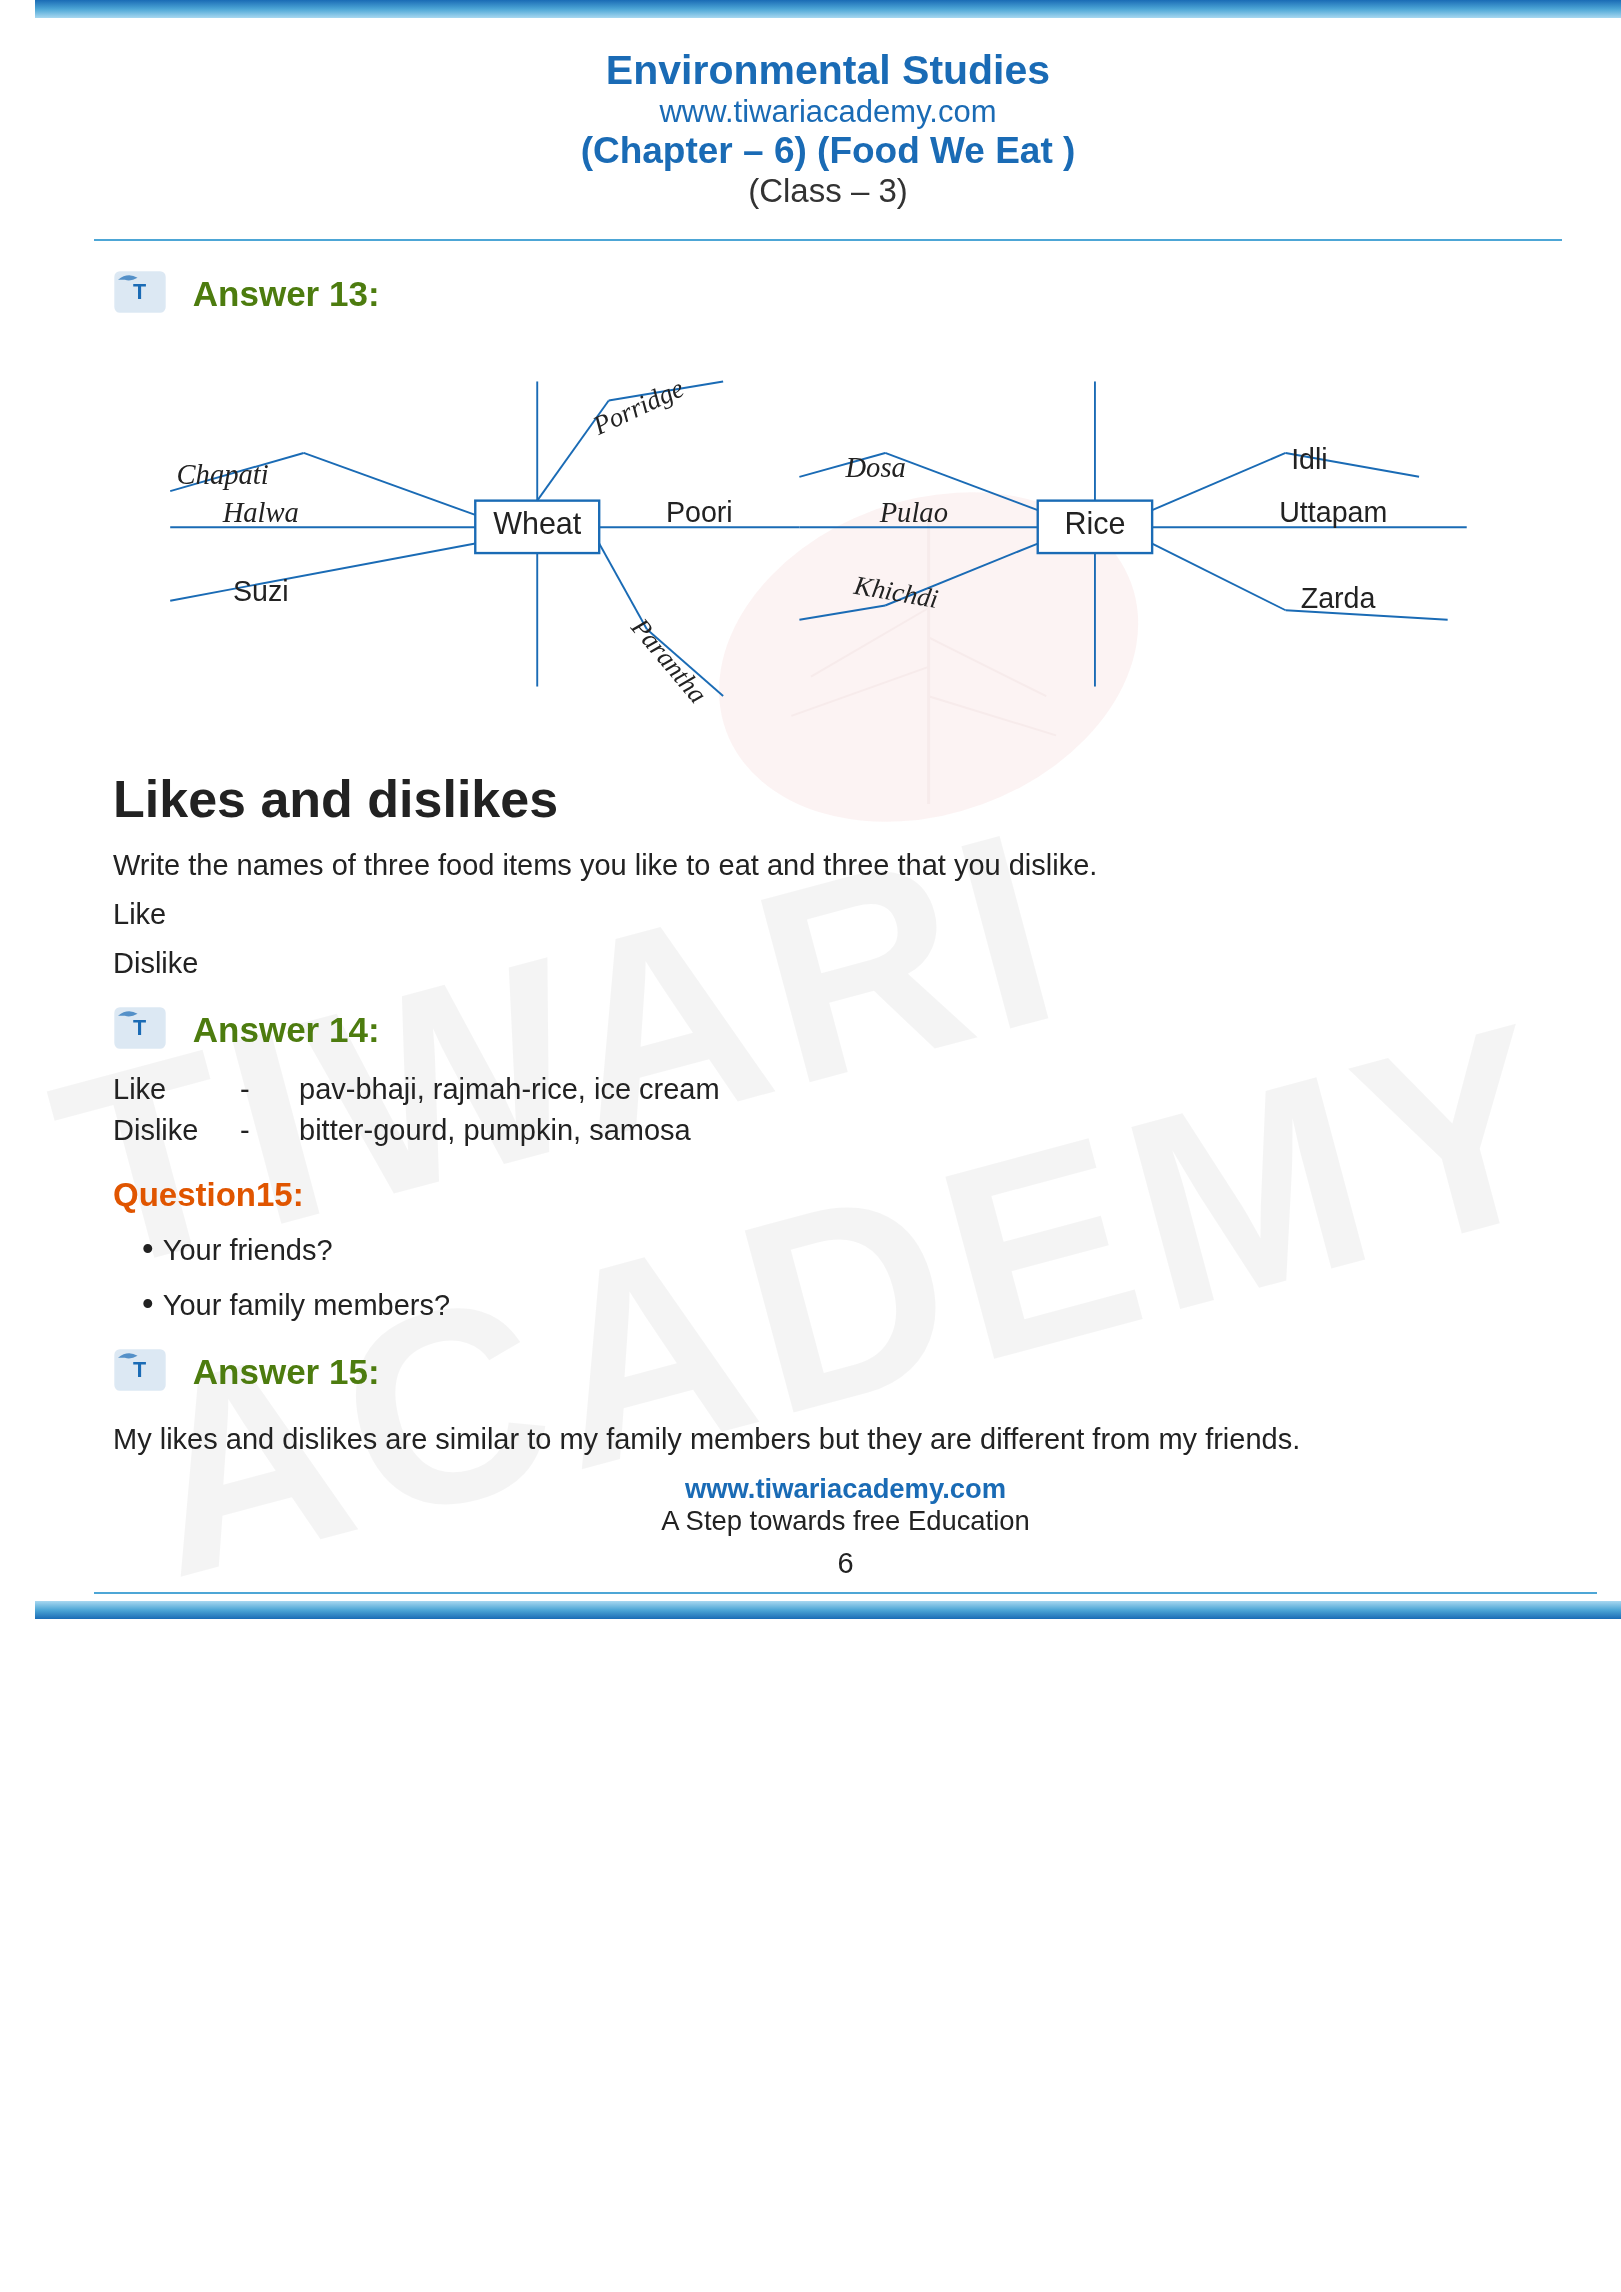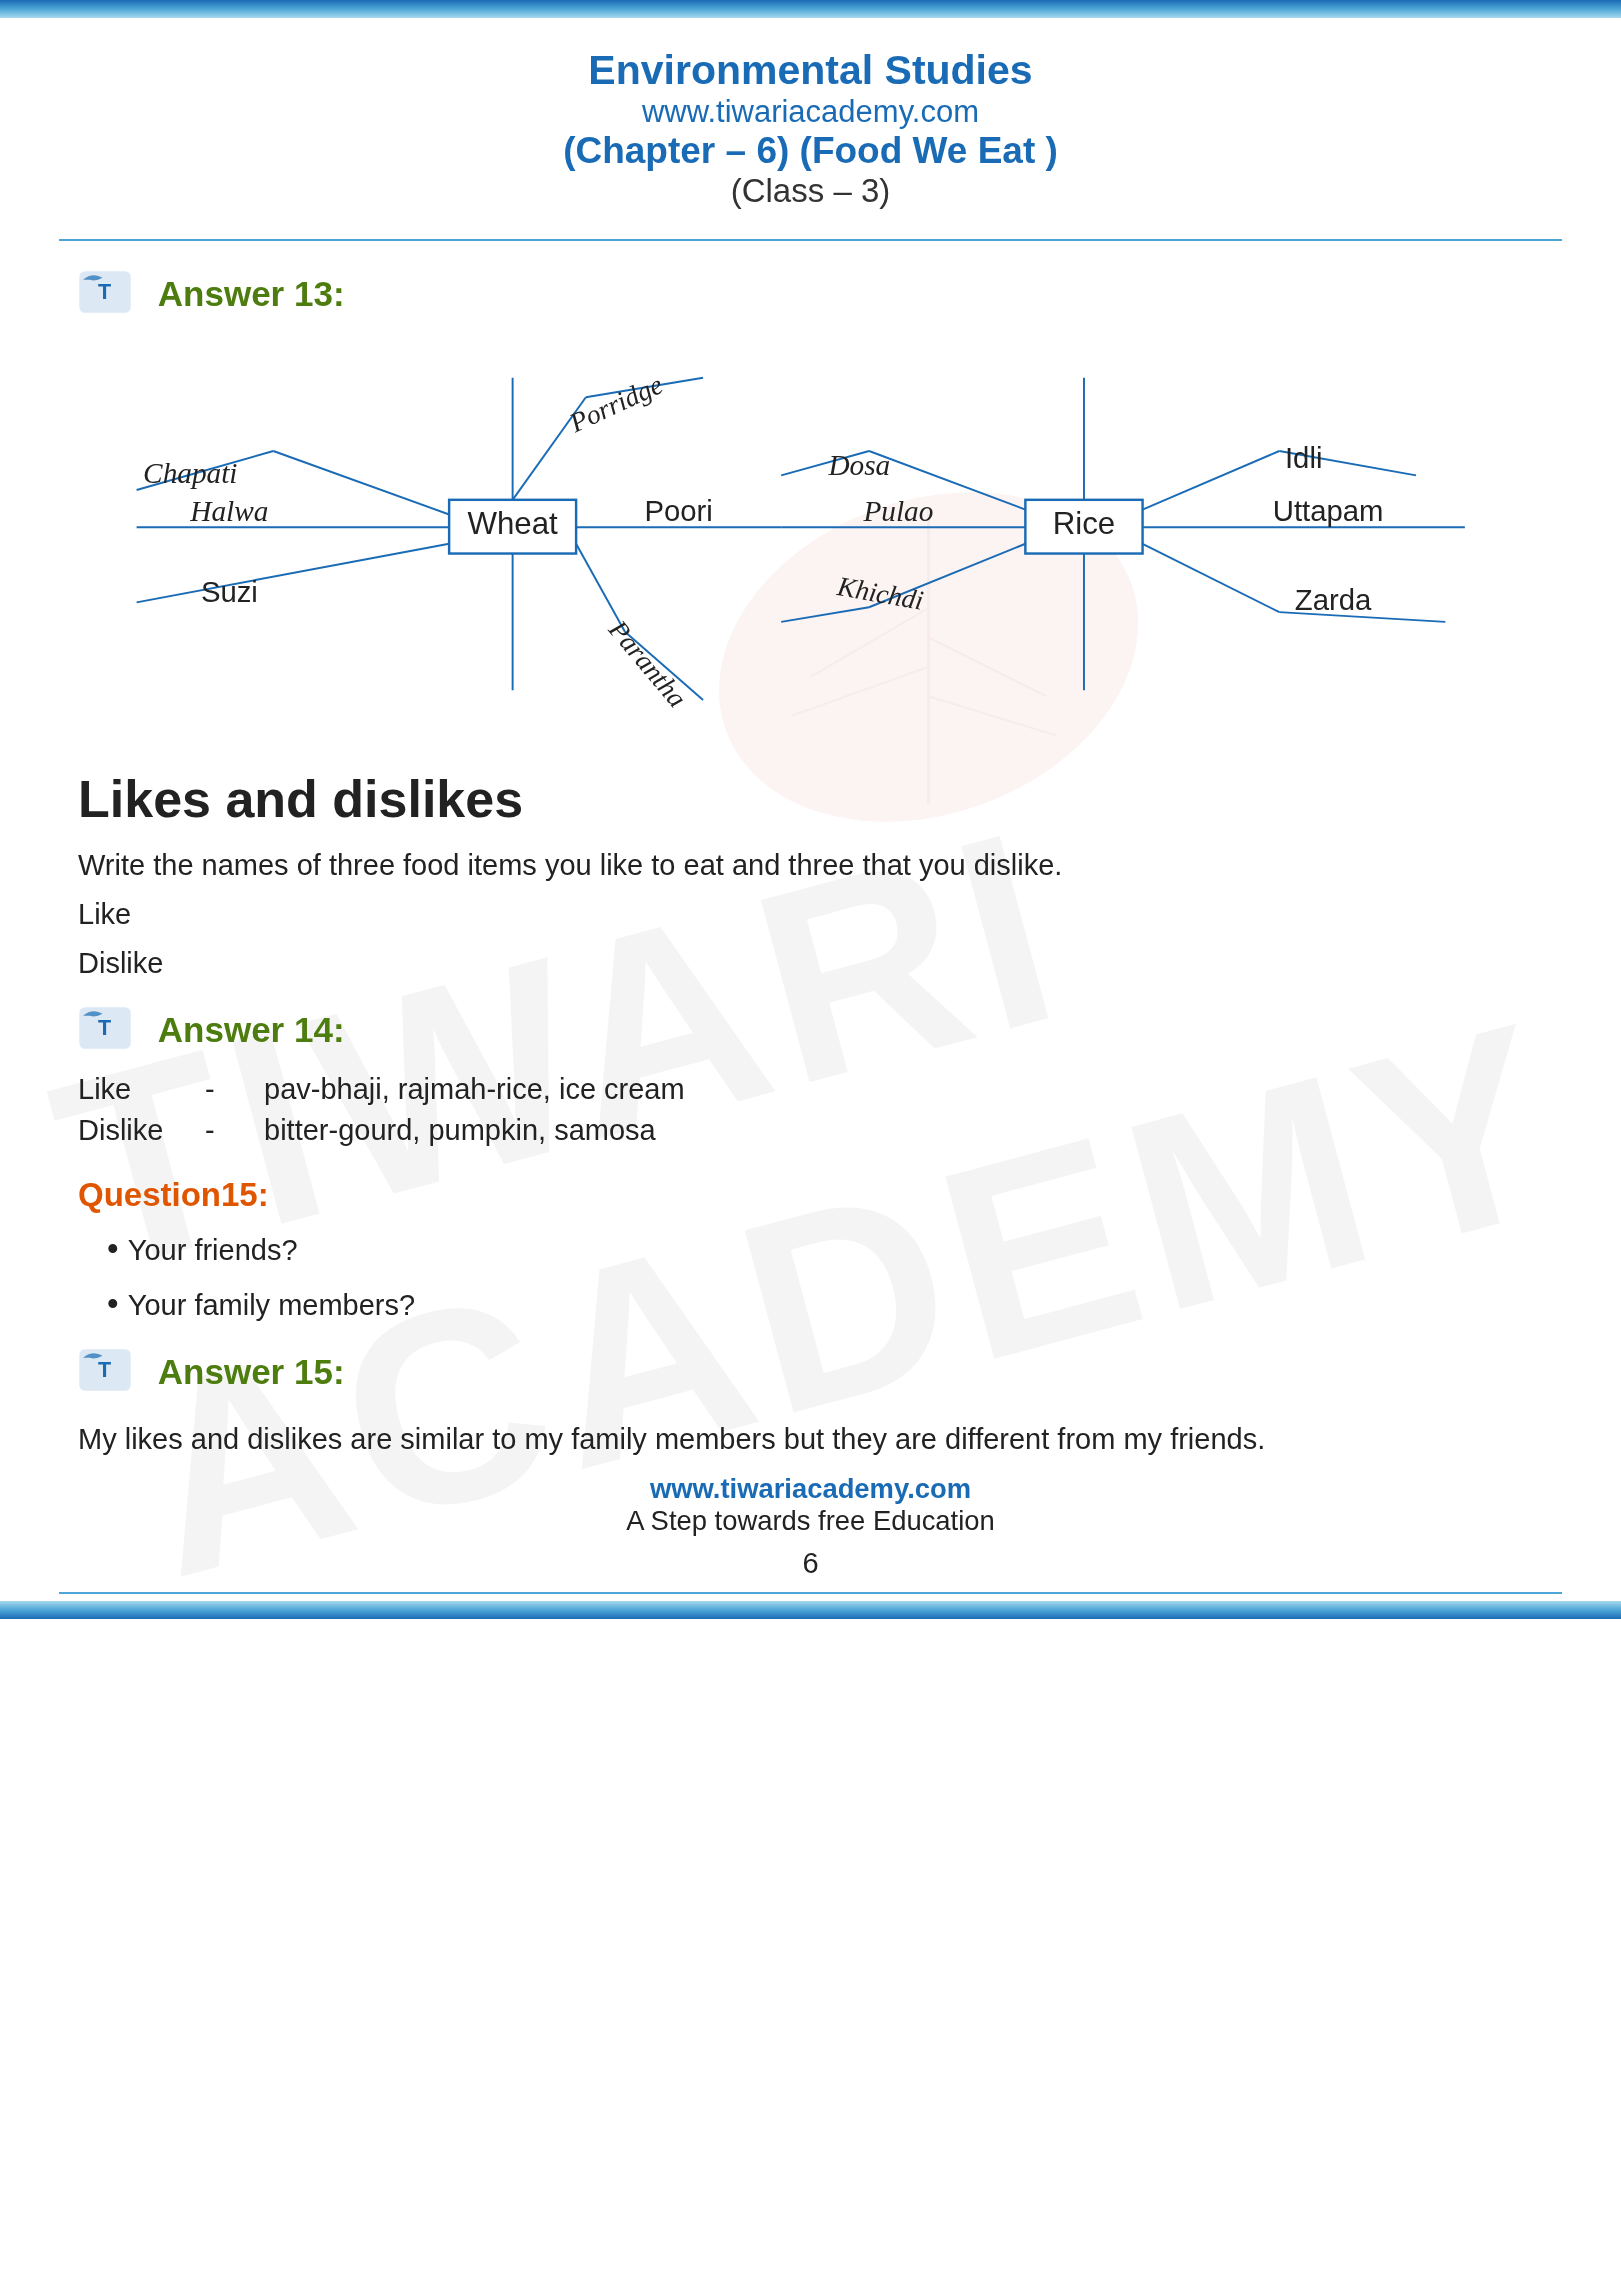--- a/index.html
+++ b/index.html
@@ -237,20 +237,21 @@
       left: 50%;
       transform: translateX(-30%);
       opacity: 0.12;
       pointer-events: none;
       z-index: 0;
     }
 
     .page-content {
       position: relative;
       z-index: 1;
+      padding-left: 35px;
     }
 
   </style>
 </head>
 <body>
 
 <div class="leaf-watermark">
   <svg width="588" height="490" viewBox="0 0 600 500">
     <ellipse cx="300" cy="250" rx="220" ry="160" fill="#e8a0a0" transform="rotate(-20, 300, 250)"></ellipse>
 

